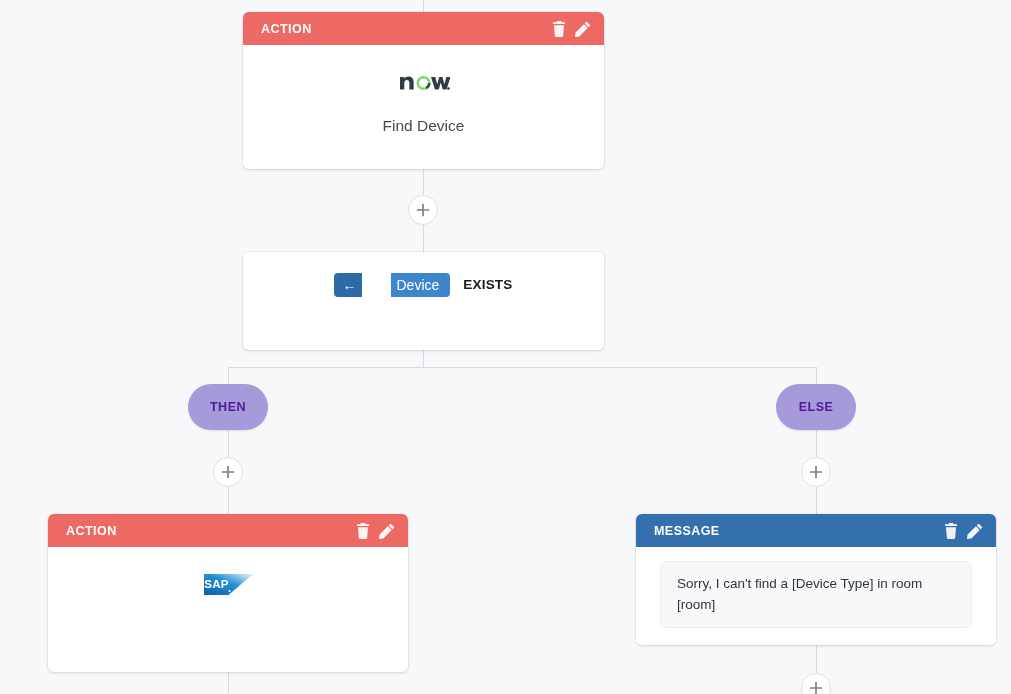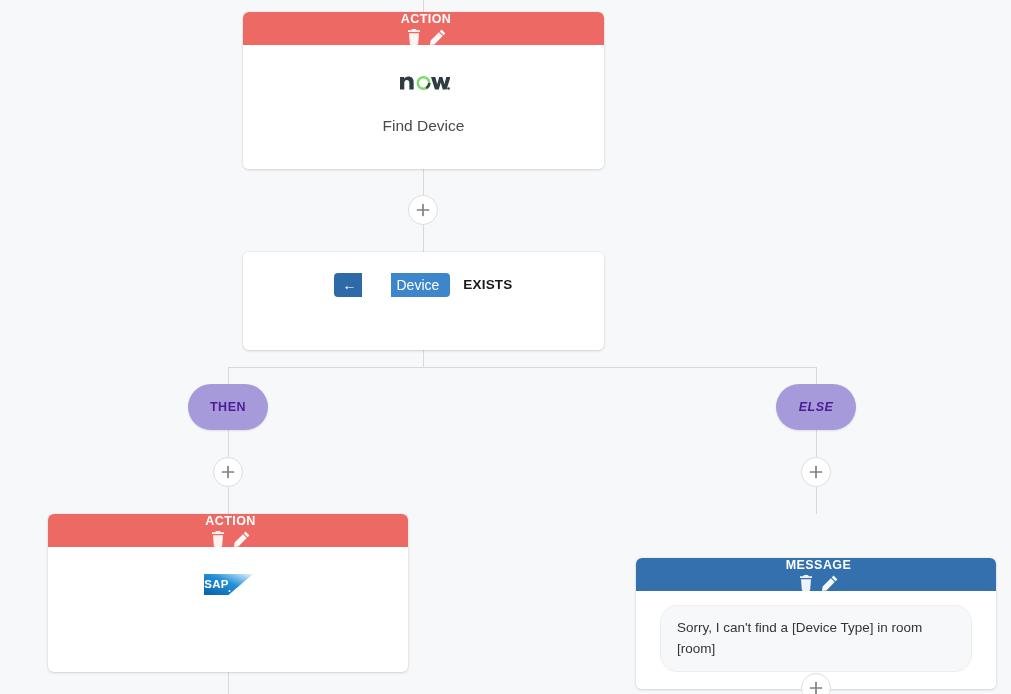--- a/index.html
+++ b/index.html
@@ -38,21 +38,20 @@
     border-radius: 6px;
     box-shadow: 0 1px 3px rgba(0,0,0,0.13), 0 0 0 1px rgba(0,0,0,0.03);
     overflow: hidden;
   }
   .card-header {
     height: 33px;
     display: flex;
     align-items: center;
     padding: 0 13px 0 18px;
     color: #ffffff;
-    flex-direction: column;
   }
   .card-title {
     flex: 1;
     font-size: 12.5px;
     font-weight: bold;
     letter-spacing: 0.45px;
   }
   .hdr-icons {
     display: flex;
     align-items: center;
@@ -190,21 +189,21 @@
     align-items: center;
     justify-content: center;
     cursor: pointer;
   }
   .plus-btn svg { display: block; }
 
   
   .msg-bubble {
     background: #f7f8f9;
     border: 1px solid #eceef0;
-    border-radius: 17px;
+    border-radius: 7px;
     padding: 12px 16px;
     font-size: 13.5px;
     line-height: 1.52;
     color: #31353a;
     width: 312px;
   }
 </style>
 </head>
 <body>
 
@@ -289,21 +288,21 @@
           <span class="var-pill-name">Device</span>
         </span>
         <span class="cond-op">EXISTS</span>
       </div>
     </div>
   </div>
 
   <div class="branch-pill" style="left:188px; top:384px;">
     <span>THEN</span>
   </div>
-  <div class="branch-pill" style="left:776px; top:384px;font-style:italic;">
+  <div class="branch-pill" style="left:776px; top:384px;">
     <span>ELSE</span>
   </div>
 
   <div class="plus-btn" style="left:213px; top:457px;">
     <svg width="14" height="14" viewBox="0 0 14 14" stroke="#7d8287" stroke-width="1.7" stroke-linecap="round">
       <line x1="7" y1="1.5" x2="7" y2="12.5"></line>
       <line x1="1.5" y1="7" x2="12.5" y2="7"></line>
     </svg>
   </div>
 
@@ -343,21 +342,21 @@
             </linearGradient>
           </defs>
           <polygon points="0,4 98,4 49,46 0,46" fill="url(#sapgrad)"></polygon>
           <text x="25" y="32" font-family="Liberation Sans, sans-serif" font-size="23" font-weight="bold" fill="#ffffff" text-anchor="middle" letter-spacing="0.5">SAP</text>
           <circle cx="51" cy="38" r="2" fill="#ffffff"></circle>
         </svg>
       </div>
     </div>
   </div>
 
-  <div class="card" style="left:636px; top:514px; width:360px; height:131px;margin-top:44px;">
+  <div class="card" style="left:636px; top:514px; width:360px; height:131px;">
     <div class="card-header hdr-message">
       <span class="card-title">MESSAGE</span>
       <span class="hdr-icons">
         <span class="icon-btn">
           <svg width="14" height="16" viewBox="0 0 14 16" fill="#ffffff" opacity="0.92">
             <path d="M5 0h4l.7 1.2H13V3H1V1.2h3.3L5 0z"></path>
             <path d="M2 4.2h10l-.8 10.2A1.6 1.6 0 0 1 9.6 16H4.4a1.6 1.6 0 0 1-1.6-1.6L2 4.2z"></path>
           </svg>
         </span>
         <span class="icon-btn">

